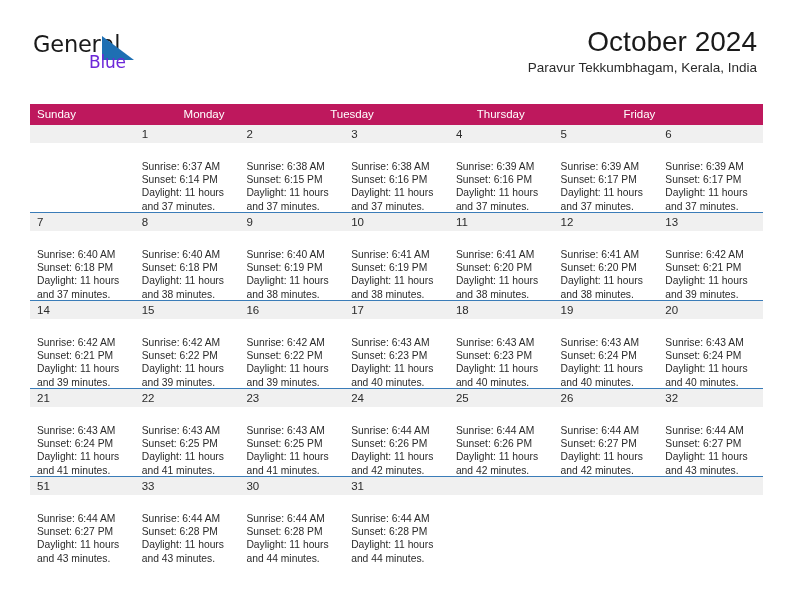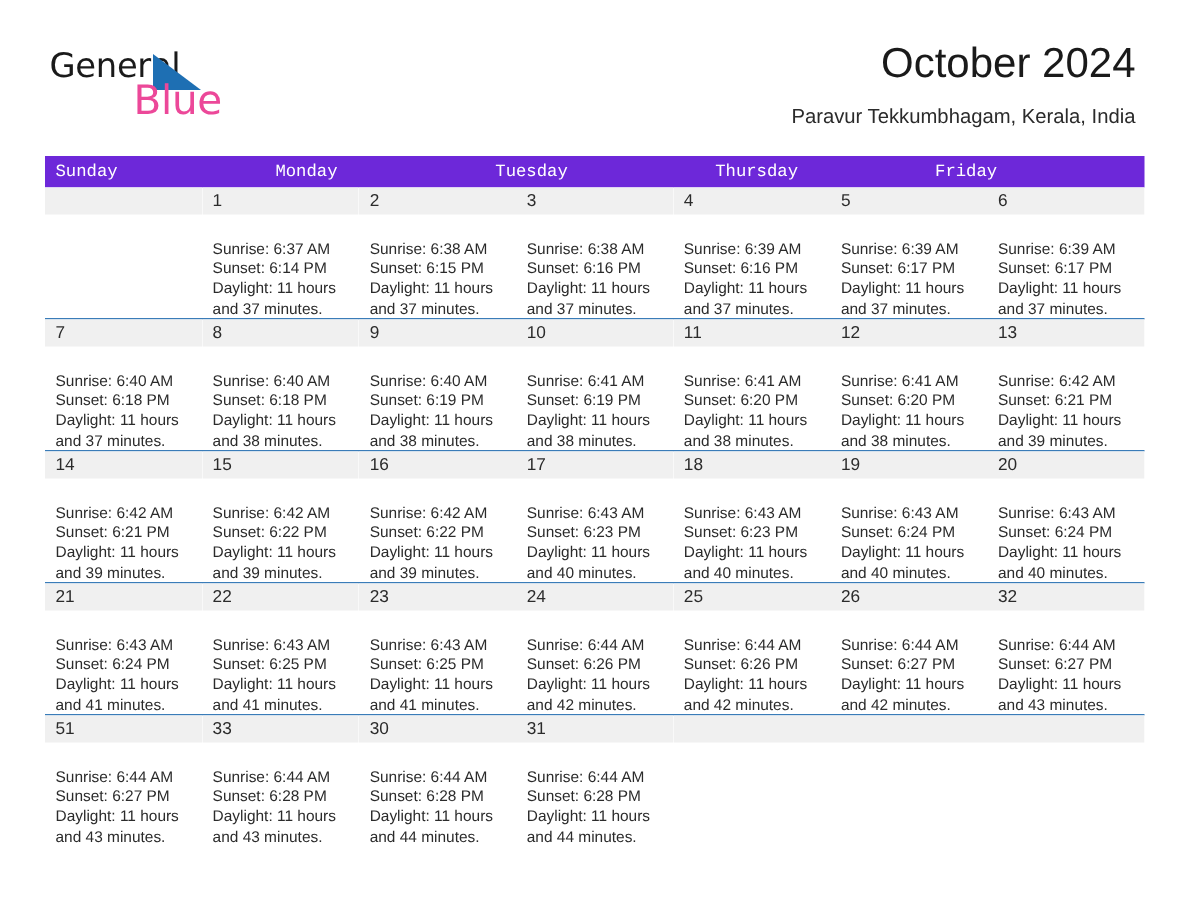--- a/index.html
+++ b/index.html
@@ -46,23 +46,23 @@
     letter-spacing: -0.2px;
     color: #1a1a1a;
     font-family: "DejaVu Sans", sans-serif;
     font-weight: 400;
     line-height: 1;
   }
   .logo-blue {
     position: absolute;
     left: 56px;
     top: 21px;
-    font-size: 27px;
+    font-size: 17px;
     letter-spacing: -0.2px;
-    color: #ec4899;
+    color: #6d28d9;
     font-family: "DejaVu Sans", sans-serif;
     font-weight: 400;
     line-height: 1;
   }
   .logo-triangle {
     position: absolute;
     left: 69px;
     top: 3px;
     width: 32px;
     height: 24px;
@@ -75,42 +75,41 @@
     text-align: right;
   }
   .cal-title {
     font-size: 28px;
     font-weight: 400;
     color: #1a1a1a;
     line-height: 1.15;
     white-space: nowrap;
   }
   .cal-subtitle {
-    margin-top: 12px;
+    margin-top: 2px;
     font-size: 13.5px;
     font-weight: 400;
     color: #2b2b2b;
     line-height: 1.2;
     white-space: nowrap;
   }
 
   
   .calendar {
     position: absolute;
     left: 30px;
     top: 104px;
     width: 733px;
   }
 
   .dow-row {
     display: flex;
     width: 100%;
-    background: #6d28d9;
+    background: #be185d;
     height: 21px;
-    font-family: Liberation Mono, monospace;
   }
   .dow-cell {
     flex: 1 1 0;
     color: #ffffff;
     font-size: 11.5px;
     line-height: 21px;
     padding-left: 7px;
     box-sizing: border-box;
     white-space: nowrap;
     overflow: hidden;

